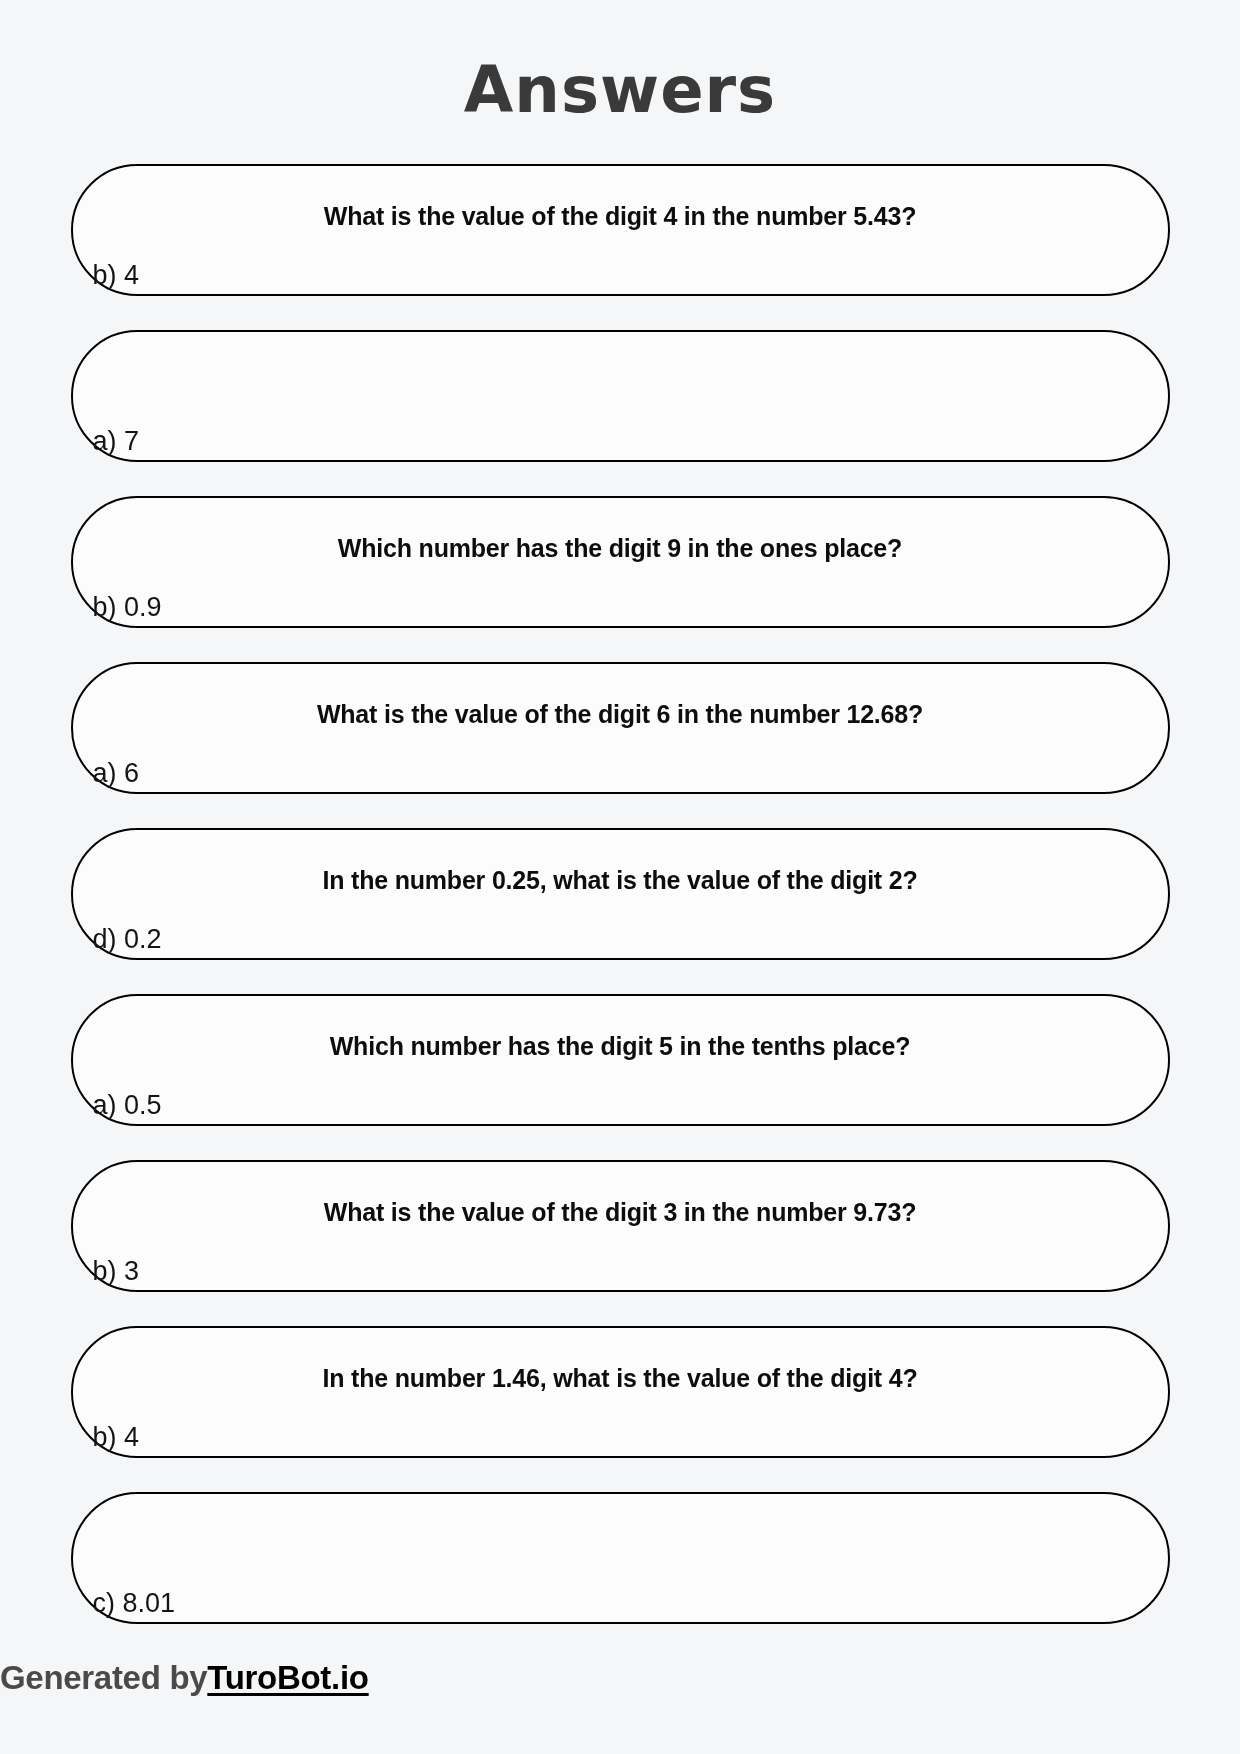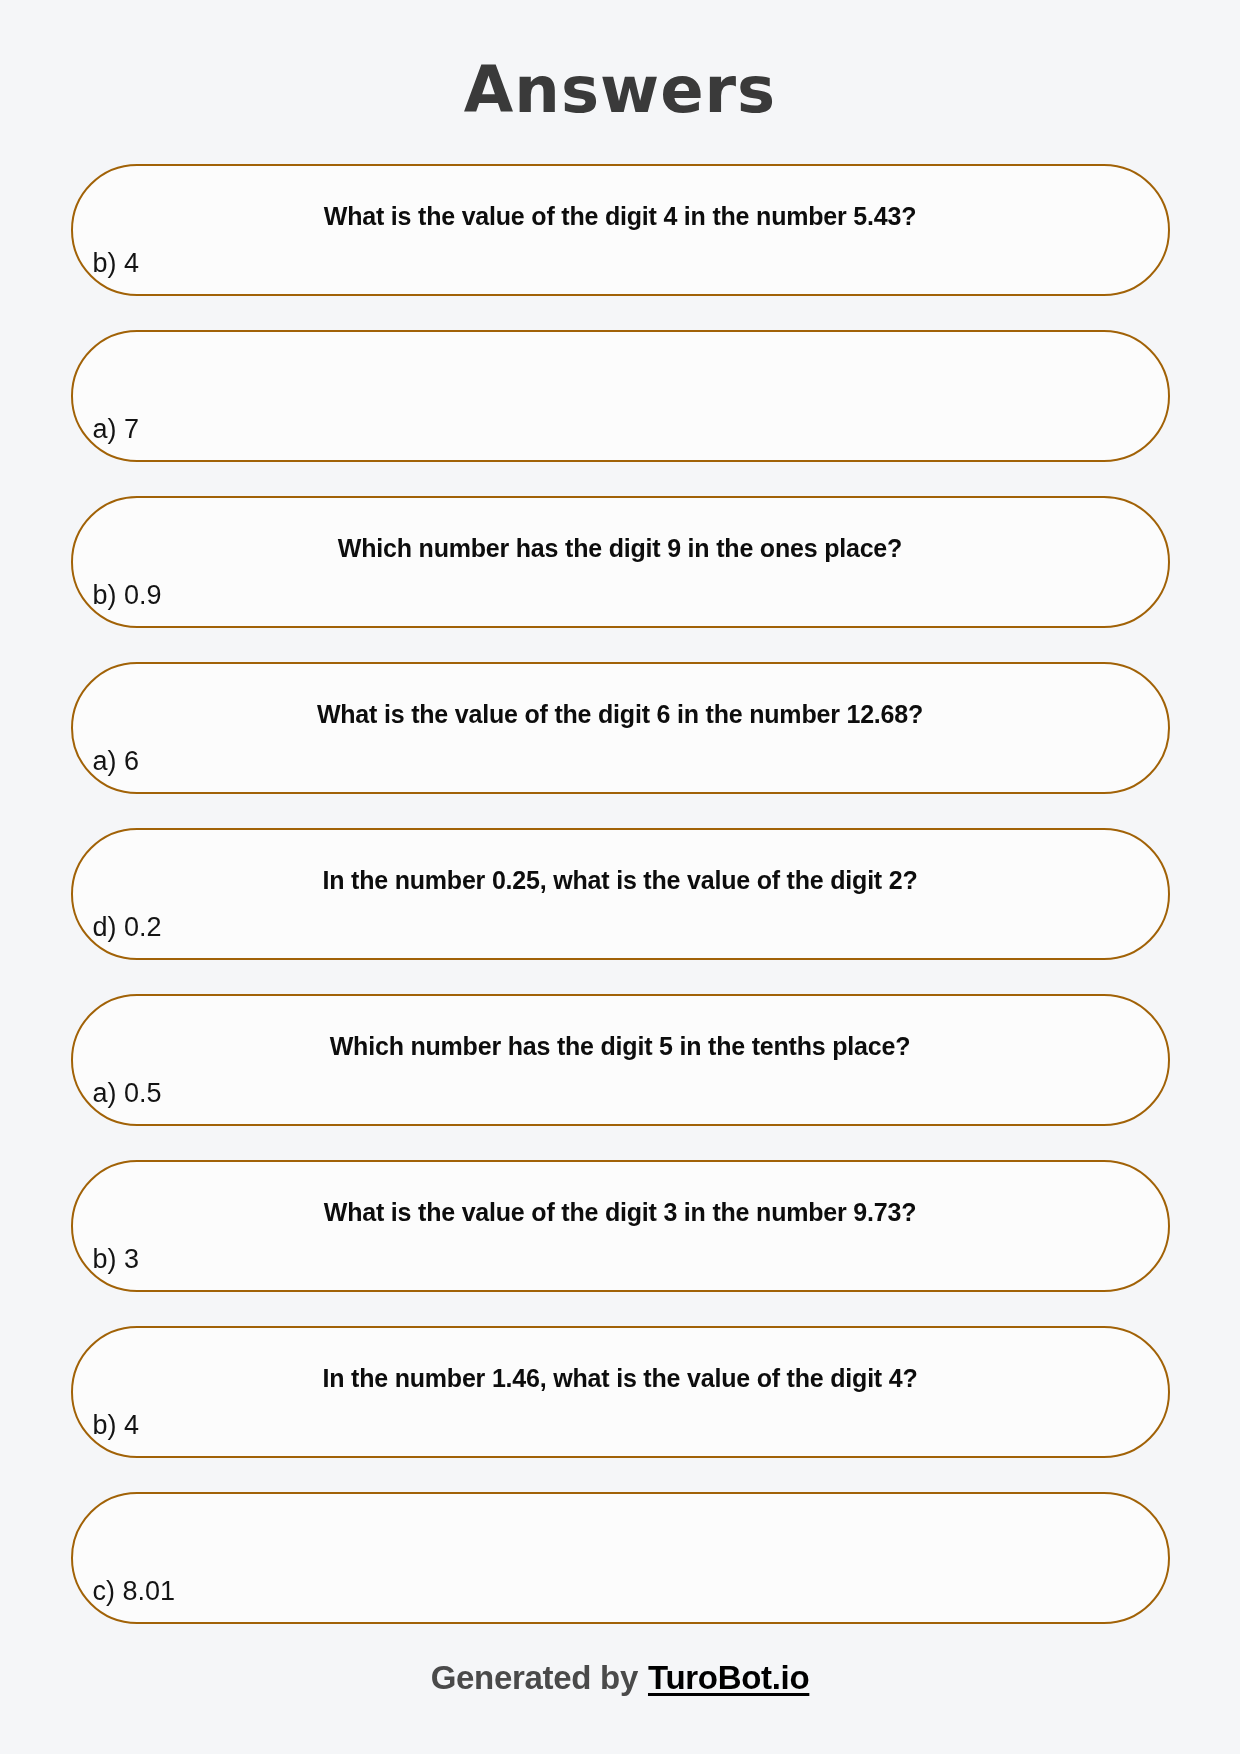--- a/index.html
+++ b/index.html
@@ -24,51 +24,50 @@
     letter-spacing: 1px;
   }
   .cards { margin-top: 44px; }
   .card {
     box-sizing: border-box;
     position: relative;
     width: 1099px;
     height: 132px;
     margin: 9px auto 34px auto;
     background: #fcfcfc;
-    border: 2px solid #a16207;
+    border: 2px solid #000000;
     border-radius: 66px;
   }
   .q {
     position: absolute;
     top: 35px;
     left: 40px;
     right: 40px;
     text-align: center;
     font-weight: bold;
     font-size: 25px;
     line-height: 30px;
     letter-spacing: -0.2px;
     color: #0d0d0d;
     white-space: nowrap;
   }
   .a {
     position: absolute;
-    top: 81px;
+    top: 93px;
     left: 20px;
     font-size: 27px;
     line-height: 32px;
     font-weight: normal;
     color: #141414;
   }
   .footer {
     margin-top: 14px;
     display: flex;
-    justify-content: center;
+    justify-content: flex-start;
     align-items: baseline;
-    gap: 10px;
     font-weight: bold;
     font-size: 33px;
     line-height: 40px;
     color: #4a4a4a;
     letter-spacing: -0.3px;
   }
   .footer a {
     color: #000000;
     text-decoration: underline;
     text-decoration-thickness: 3px;

